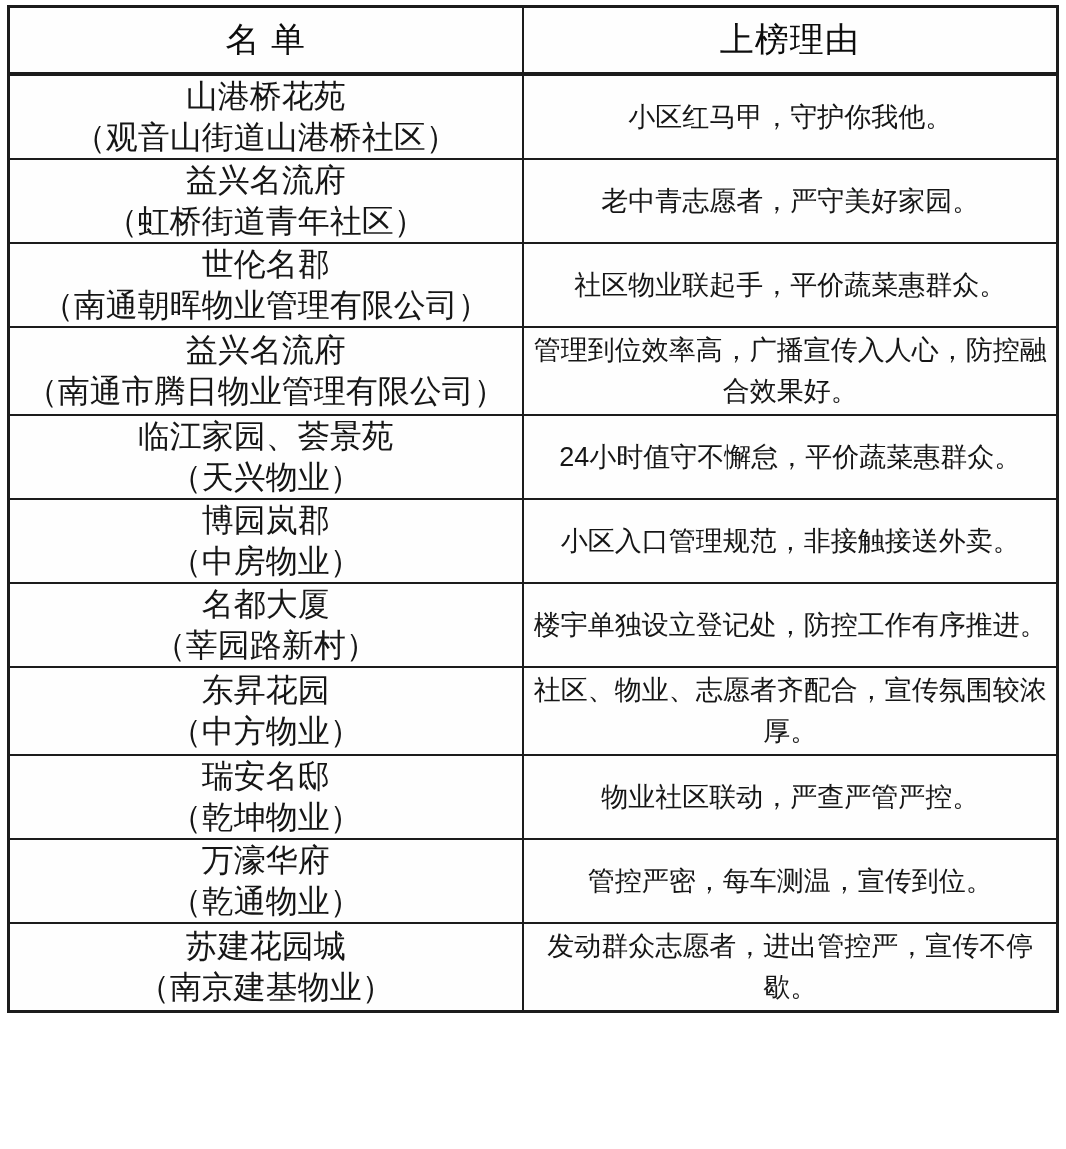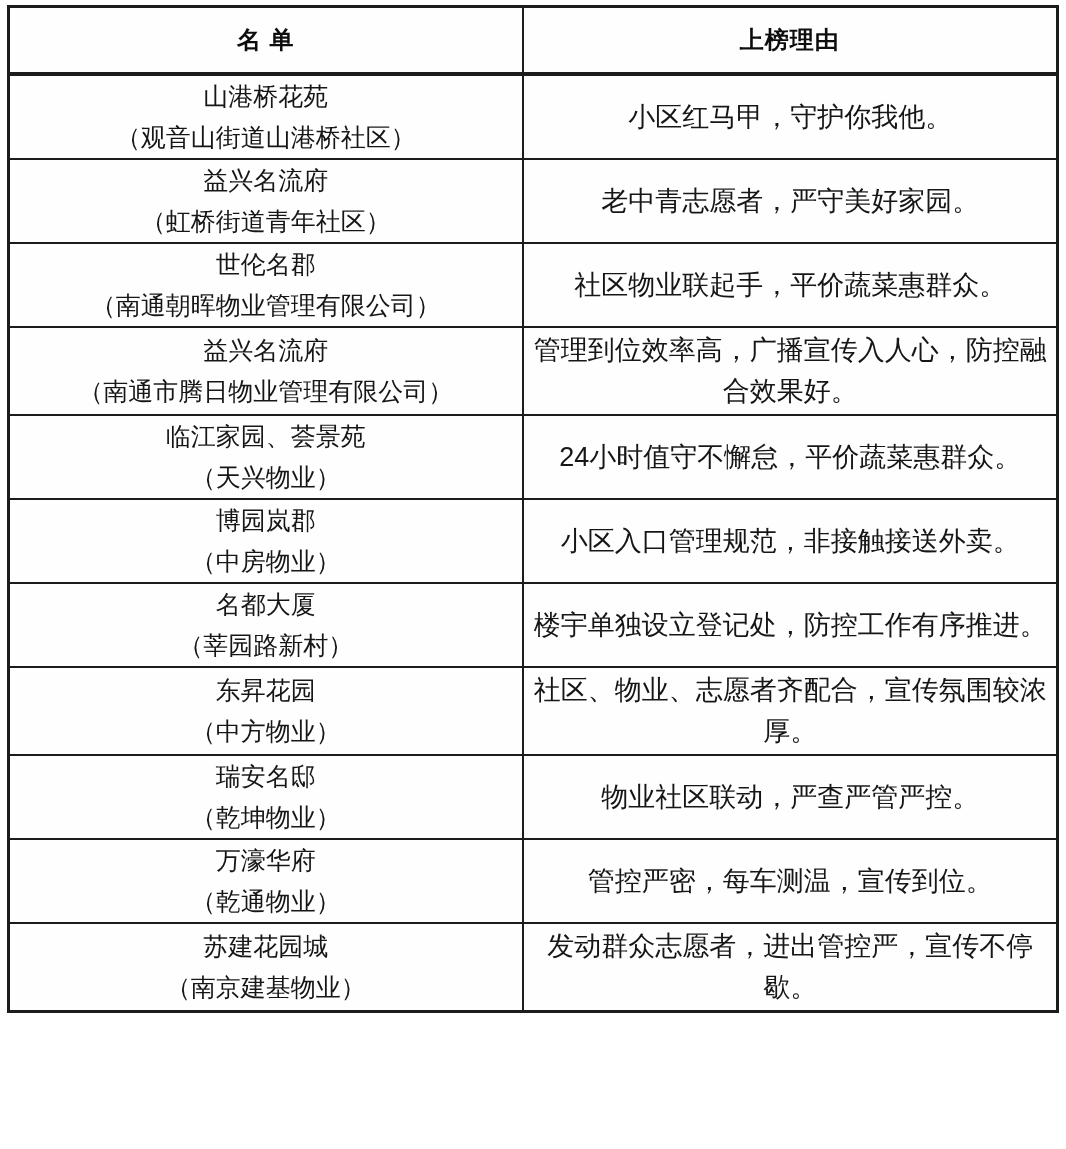--- a/index.html
+++ b/index.html
@@ -33,30 +33,30 @@
   }
   
   table.list-table { border: 3px solid #1c1c1c; }
   table.list-table thead th { border-bottom: 4px solid #1c1c1c; }
 
   col.col-name  { width: 49%; }
   col.col-reason{ width: 51%; }
 
   th.header-cell {
     height: 62px;
-    font-size: 24px;
-    font-weight: bold;
+    font-size: 34px;
+    font-weight: normal;
     text-align: center;
     letter-spacing: 1px;
     color: #0d0d0d;
   }
   td.name-cell {
     height: 78px;
     text-align: center;
-    font-size: 25px;
+    font-size: 32px;
     line-height: 41px;
     color: #161616;
     padding: 0 6px;
   }
   td.name-cell .estate-name { display: block; }
   td.name-cell .estate-org  { display: block; }
   td.reason-cell {
     font-size: 27px;
     line-height: 41px;
     text-align: center;

